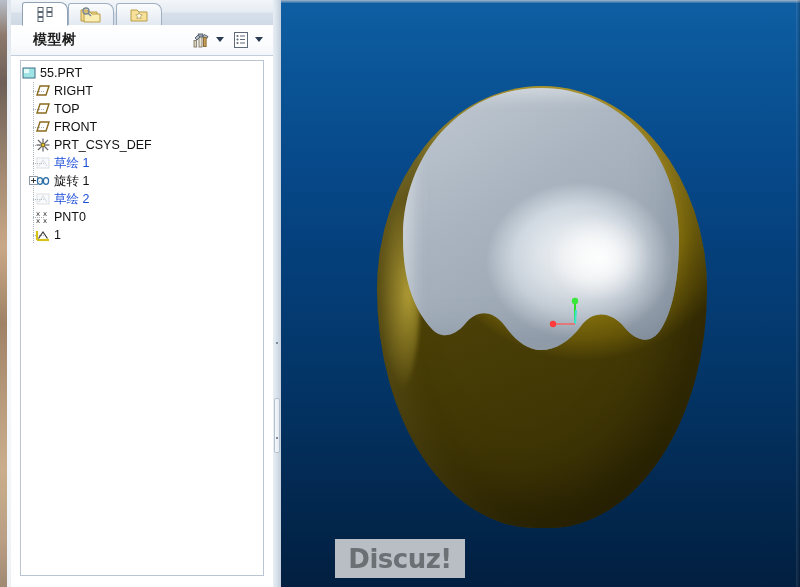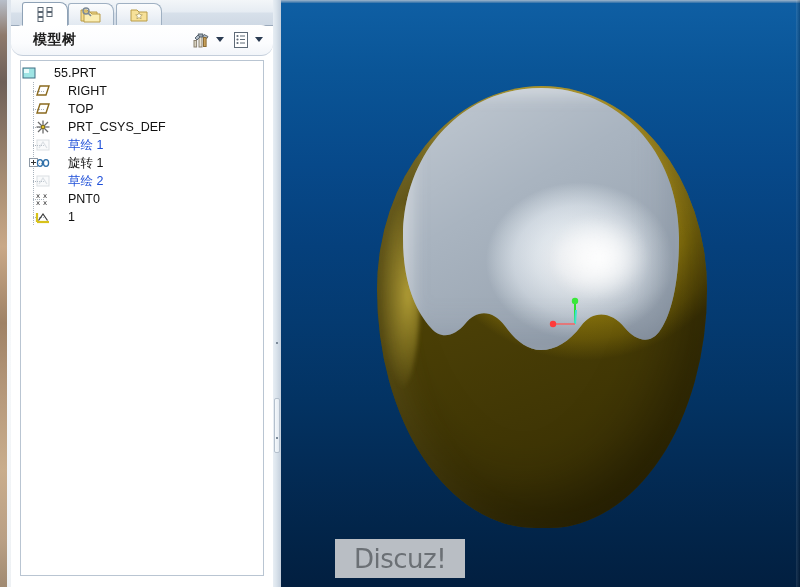--- a/index.html
+++ b/index.html
@@ -44,21 +44,20 @@
     border-bottom:1px solid #ffffff;z-index:3;
   }
   .tab1{left:11px;}
   .tab2{left:57px;}
   .tab3{left:105px;}
 
   .panel-header{
     position:absolute;left:0;top:25px;width:262px;height:30px;
     background:linear-gradient(to bottom,#ffffff 0%,#fbfcfe 60%,#f2f5f9 100%);
     border-bottom:1px solid #c4cedb;
-    border-radius:12px;
   }
   .panel-title{
     position:absolute;left:22px;top:6px;
     font-size:14px;font-weight:bold;color:#1d1d1d;
     letter-spacing:0.5px;
     font-family:"DejaVu Sans","Liberation Sans",sans-serif;
   }
   .hdr-btns{position:absolute;right:6px;top:4px;display:flex;align-items:center;gap:2px;}
   .hdr-btn{width:22px;height:21px;display:flex;align-items:center;justify-content:center;}
   .caret{
@@ -69,21 +68,21 @@
   .tree-wrap{
     position:absolute;left:9px;top:60px;width:244px;height:516px;
     background:#ffffff;border:1px solid #b9c5d2;box-sizing:border-box;
     overflow:hidden;
   }
   .tree{position:absolute;left:0;top:3px;width:100%;}
   .row{
     position:relative;height:18px;display:flex;align-items:center;
     font-size:12.5px;color:#111;white-space:nowrap;
   }
-  .row .lbl{padding-left:17px;line-height:18px;}
+  .row .lbl{padding-left:3px;line-height:18px;}
   .row.dim .lbl{color:#1d4ed8;}
   .row .ico{width:16px;height:16px;flex:0 0 16px;position:relative;}
   .indent{width:14px;flex:0 0 14px;height:18px;position:relative;}
   
   .vline{position:absolute;left:12px;top:0;width:1px;height:18px;
      background-image:linear-gradient(to bottom,#a9b3bd 50%,transparent 50%);
      background-size:1px 2px;}
   .vline.half{height:9px;}
   .hline{position:absolute;left:12px;top:9px;width:12px;height:1px;
      background-image:linear-gradient(to right,#a9b3bd 50%,transparent 50%);
@@ -163,21 +162,21 @@
 
   
   .csys{position:absolute;left:264px;top:290px;width:52px;height:46px;}
 
   
   .watermark{
     position:absolute;left:54px;top:539px;width:130px;height:39px;
     background:#b9bec4;display:flex;align-items:center;justify-content:center;
   }
   .watermark span{
-    font-size:26px;font-weight:normal;color:#6b7075;letter-spacing:-0.5px;
+    font-size:26px;font-weight:bold;color:#6b7075;letter-spacing:-0.5px;
     font-family:"DejaVu Sans","Liberation Sans",sans-serif;
   }
   .vp-right-edge{position:absolute;right:0;top:0;width:4px;height:587px;
     background:linear-gradient(to right,rgba(255,255,255,.10),rgba(0,0,0,.18));}
 </style>
 </head>
 <body>
 
 <div id="app">
 
@@ -274,20 +273,30 @@
                 <path d="M5 3 L14 3 L11 12 L2 12 Z" fill="none" stroke="#8a6a1e" stroke-width="1.4"></path>
               </svg></div>
             <span class="lbl">TOP</span>
           </div>
           <div class="row">
             <div class="indent">
               <div class="vline"></div>
               <div class="hline"></div>
             </div>
             <div class="ico"><svg width="16" height="16" viewBox="0 0 16 16" style="opacity:1">
+                <path d="M5 3 L14 3 L11 12 L2 12 Z" fill="none" stroke="#8a6a1e" stroke-width="1.4"></path>
+              </svg></div>
+            <span class="lbl">FRONT</span>
+          </div>
+          <div class="row">
+            <div class="indent">
+              <div class="vline"></div>
+              <div class="hline"></div>
+            </div>
+            <div class="ico"><svg width="16" height="16" viewBox="0 0 16 16" style="opacity:1">
                 <line x1="8" y1="1.5" x2="8" y2="14.5" stroke="#6a6a6a" stroke-width="1.3"></line>
                 <line x1="1.5" y1="8" x2="14.5" y2="8" stroke="#6a6a6a" stroke-width="1.3"></line>
                 <line x1="3" y1="3" x2="13" y2="13" stroke="#6a6a6a" stroke-width="1.3"></line>
                 <line x1="13" y1="3" x2="3" y2="13" stroke="#6a6a6a" stroke-width="1.3"></line>
                 <circle cx="8" cy="8" r="1.6" fill="#f2d23a" stroke="#8a7310"></circle>
               </svg></div>
             <span class="lbl">PRT_CSYS_DEF</span>
           </div>
           <div class="row dim">
             <div class="indent">

